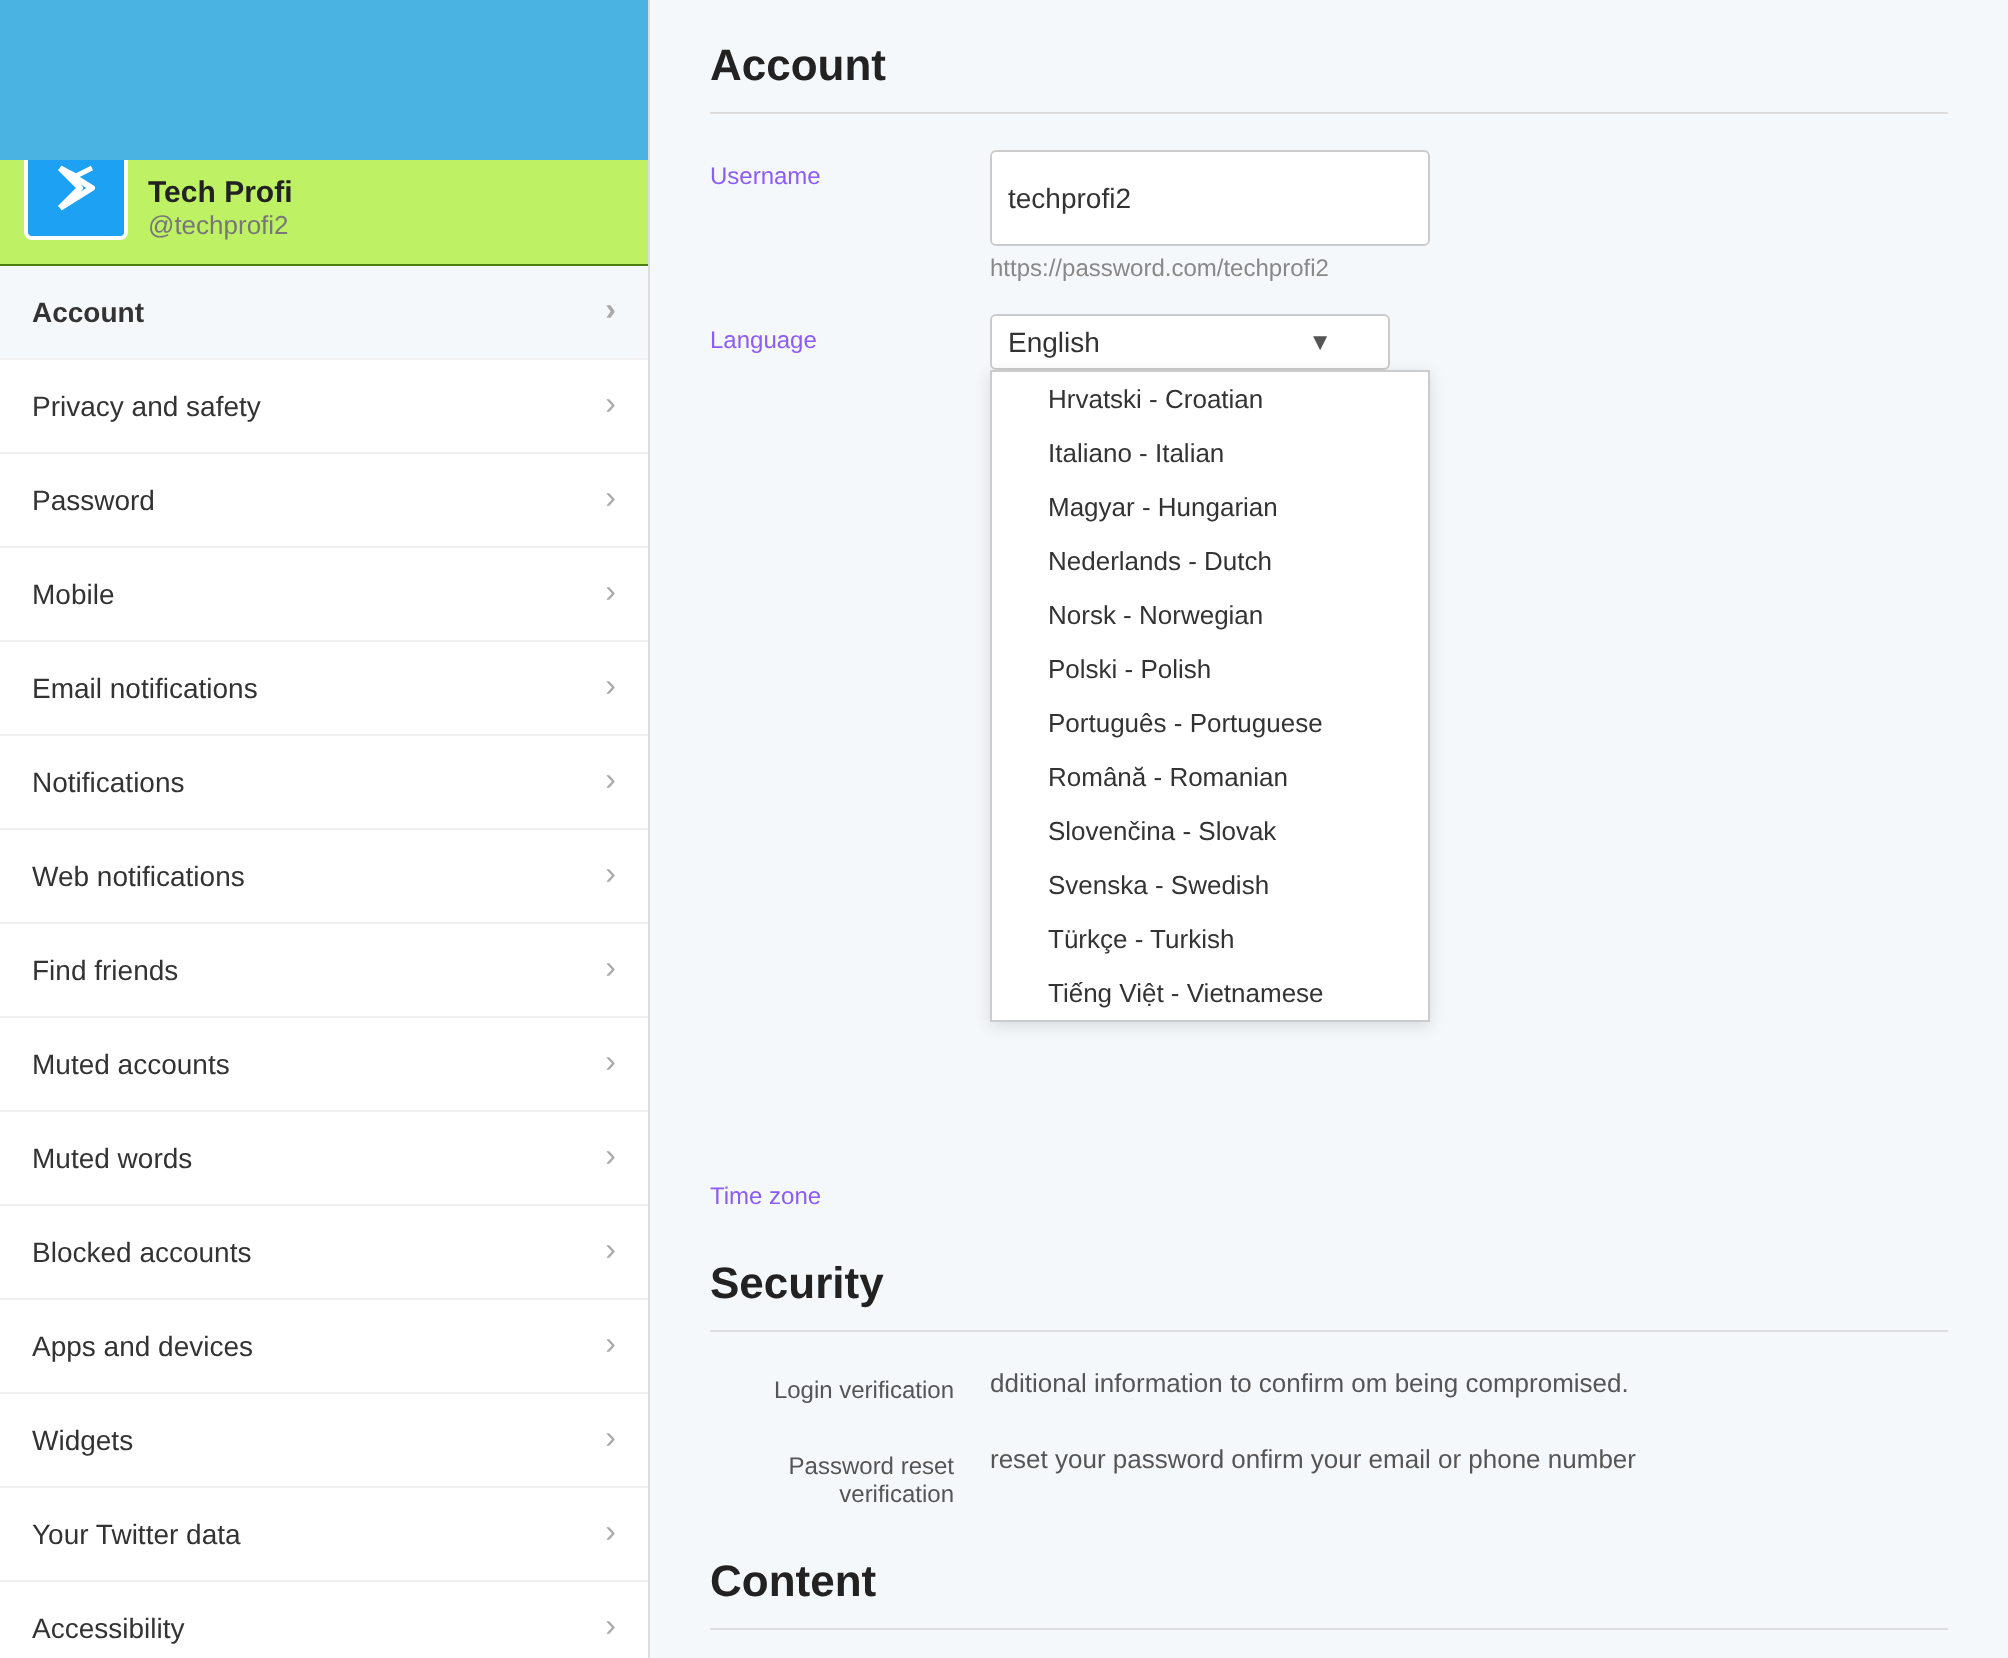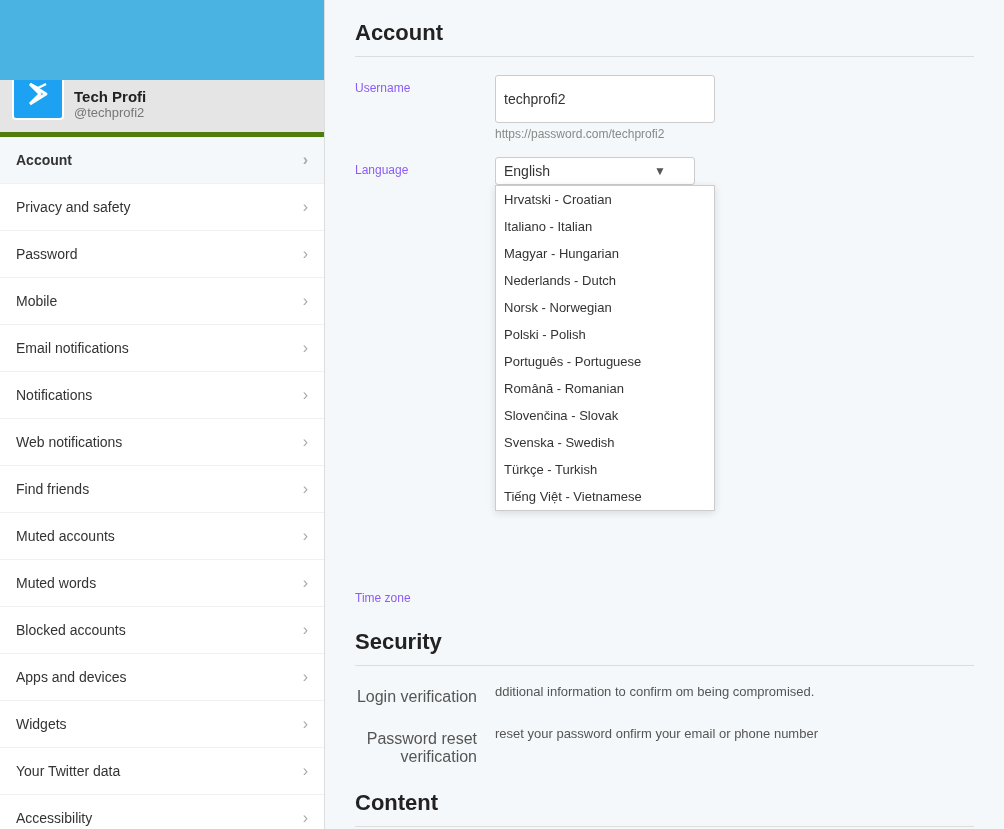--- a/index.html
+++ b/index.html
@@ -27,22 +27,22 @@
     }
     .profile-banner {
       background: #4ab3e2;
       height: 80px;
       position: relative;
     }
     .profile-info {
       display: flex;
       align-items: center;
       padding: 8px 12px 12px 12px;
-      background: #e5e5e5;
-      border-bottom: 5px solid #4d7c0f;
+      background: #bef264;
+      border-bottom: 1px solid #4d7c0f;
     }
     .avatar {
       width: 52px;
       height: 52px;
       border-radius: 4px;
       background: #1da1f2;
       display: flex;
       align-items: center;
       justify-content: center;
       margin-top: -20px;
@@ -175,21 +175,21 @@
       background: #fff;
       z-index: 100;
       box-shadow: 0 2px 8px rgba(0,0,0,0.12);
     }
     .dropdown-list {
       list-style: none;
       max-height: 340px;
       overflow-y: scroll;
     }
     .dropdown-item {
-      padding: 6px 8px;
+      padding: 6px 28px;
       font-size: 13px;
       color: #333;
       cursor: pointer;
     }
     
     .dropdown-list::-webkit-scrollbar {
       width: 8px;
     }
     .dropdown-list::-webkit-scrollbar-track {
       background: #f1f1f1;
@@ -207,21 +207,21 @@
       align-items: flex-start;
       margin-bottom: 20px;
     }
     .security-label {
       width: 140px;
       min-width: 140px;
       text-align: right;
       padding-right: 18px;
       padding-top: 4px;
       color: #555;
-      font-size: 16px;
+      font-size: 12px;
     }
     .security-content {
       flex: 1;
       font-size: 13px;
       color: #555;
     }
 
     
     .content-section {
       margin-top: 24px;

